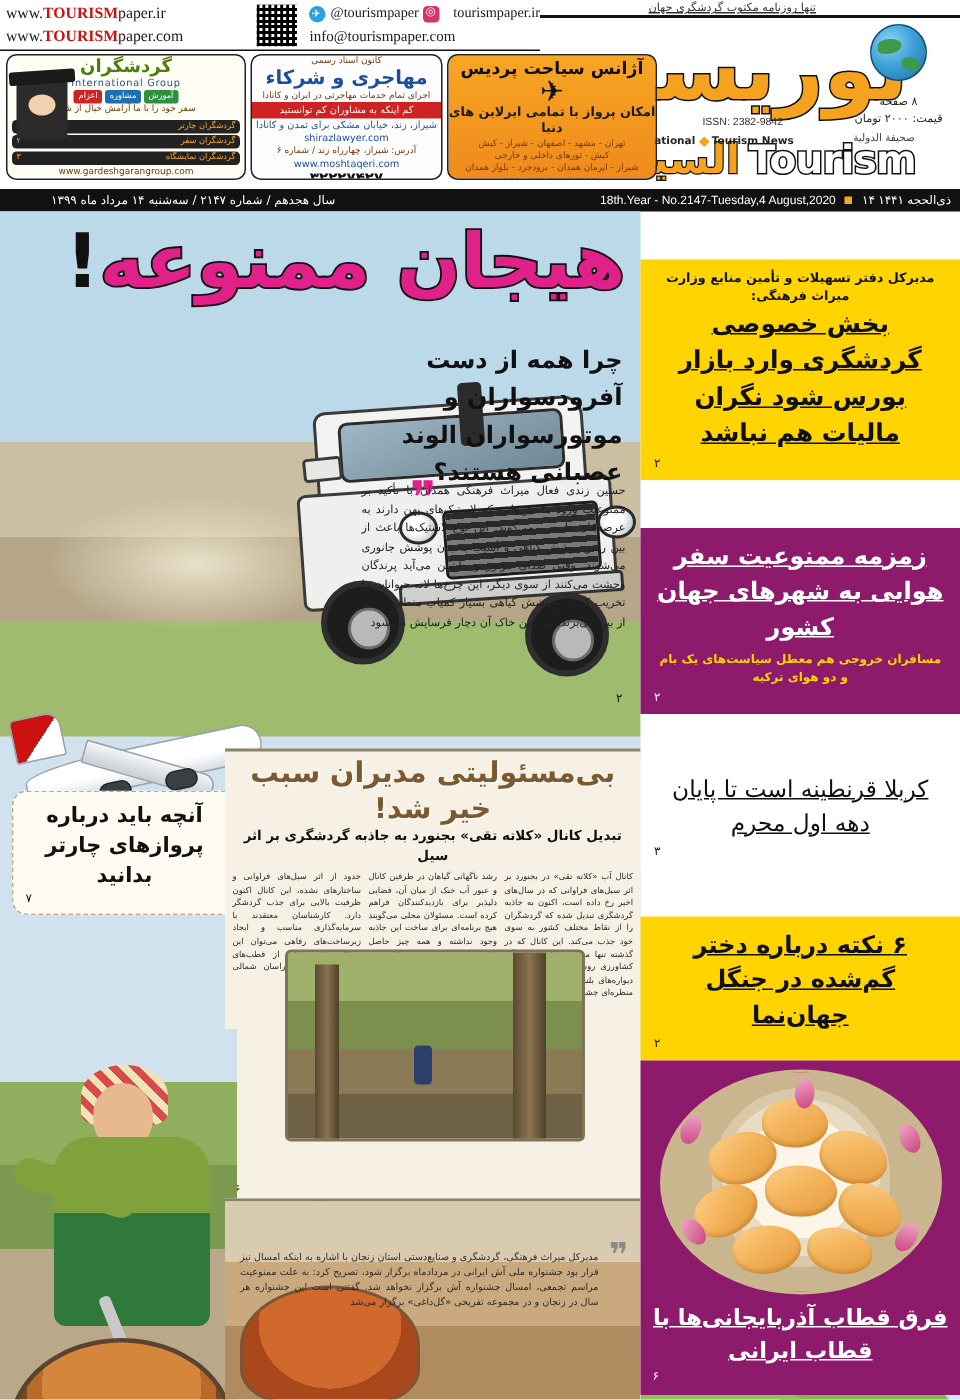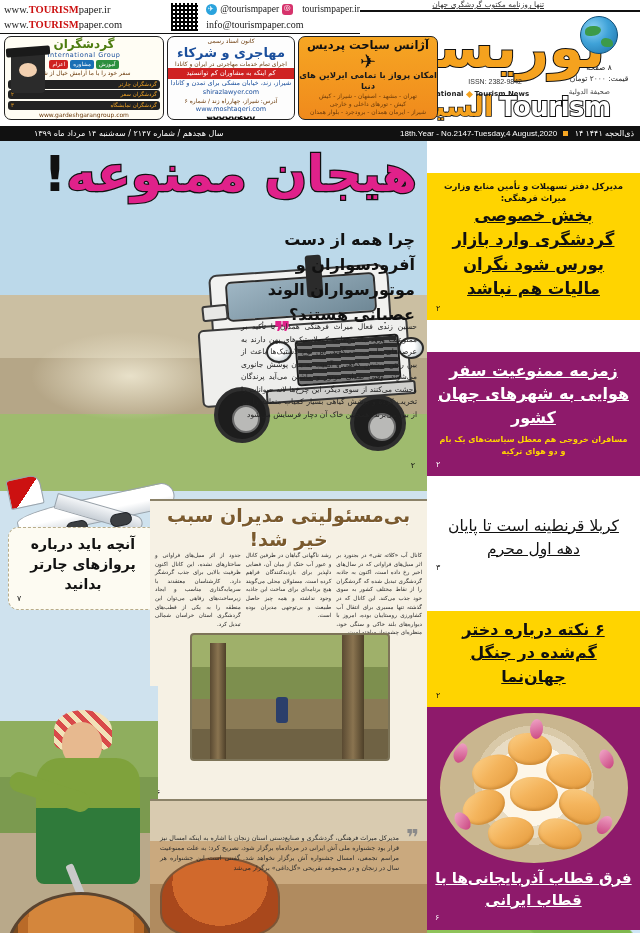--- a/index.html
+++ b/index.html
@@ -589,20 +589,21 @@
         <div class="p-eng pe2"></div>
       </div>
       <div class="charter-card">
         <div class="t">آنچه باید درباره پروازهای چارتر بدانید</div>
         <div class="pg">۷</div>
       </div>
     </div>
 
     <div class="mid-article">
       <div class="mid-head">بی‌مسئولیتی مدیران سبب خیر شد!</div>
+      <div class="mid-sub">تبدیل کانال «کلاته تقی» بجنورد به جاذبه گردشگری بر اثر سیل</div>
       <div class="mid-cols">
         <div class="mid-col">کانال آب «کلاته تقی» در بجنورد بر اثر سیل‌های فراوانی که در سال‌های اخیر رخ داده است، اکنون به جاذبه گردشگری تبدیل شده که گردشگران را از نقاط مختلف کشور به سوی خود جذب می‌کند. این کانال که در گذشته تنها مسیری برای انتقال آب کشاورزی روستاییان بوده، امروز با دیواره‌های بلند خاکی و سنگی خود، منظره‌ای چشم‌نواز ساخته است.</div>
         <div class="mid-col">رشد ناگهانی گیاهان در طرفین کانال و عبور آب خنک از میان آن، فضایی دلپذیر برای بازدیدکنندگان فراهم کرده است. مسئولان محلی می‌گویند هیچ برنامه‌ای برای ساخت این جاذبه وجود نداشته و همه چیز حاصل طبیعت و بی‌توجهی مدیران بوده است.</div>
         <div class="mid-col">جدود از اثر سیل‌های فراوانی و ساختارهای نشده، این کانال اکنون ظرفیت بالایی برای جذب گردشگر دارد. کارشناسان معتقدند با سرمایه‌گذاری مناسب و ایجاد زیرساخت‌های رفاهی می‌توان این منطقه را به یکی از قطب‌های گردشگری استان خراسان شمالی تبدیل کرد.</div>
       </div>
       <div class="mid-photo">
         <div class="trunk" style="left:18px;top:8px;height:120px"></div>
         <div class="trunk" style="left:150px;top:0;height:128px;width:22px"></div>
         <div style="position:absolute;left:84px;top:62px;width:12px;height:26px;background:#2b3f6b;border-radius:3px"></div>
       </div>

